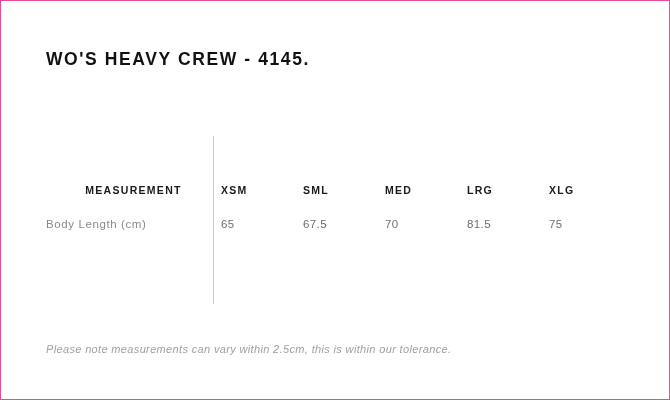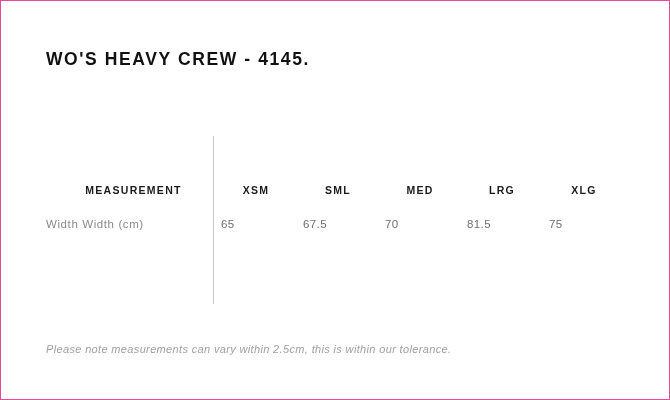--- a/index.html
+++ b/index.html
@@ -59,21 +59,21 @@
     padding-bottom: 12px;
     font-size: 10.5px;
     font-weight: bold;
     letter-spacing: 1.3px;
     color: #1a1a1a;
   }
   thead th.head-measure {
     text-align: center;
   }
   thead th.head-size {
-    text-align: center;
+    text-align: left;
     padding-right: 12px;
   }
   tbody td {
     height: 47px;
     font-size: 11.5px;
     color: #8c8c8c;
     letter-spacing: 0.6px;
   }
   tbody td.cell-label {
     text-align: left;
@@ -131,21 +131,21 @@
           <th class="head-measure">MEASUREMENT</th>
           <th class="head-size">XSM</th>
           <th class="head-size">SML</th>
           <th class="head-size">MED</th>
           <th class="head-size">LRG</th>
           <th class="head-size">XLG</th>
         </tr>
       </thead>
       <tbody>
         <tr>
-          <td class="cell-label">Width Width (cm)</td>
+          <td class="cell-label">Body Length (cm)</td>
           <td class="cell-value">65</td>
           <td class="cell-value">67.5</td>
           <td class="cell-value">70</td>
           <td class="cell-value">81.5</td>
           <td class="cell-value">75</td>
         </tr>
       </tbody>
     </table>
   </div>
 

